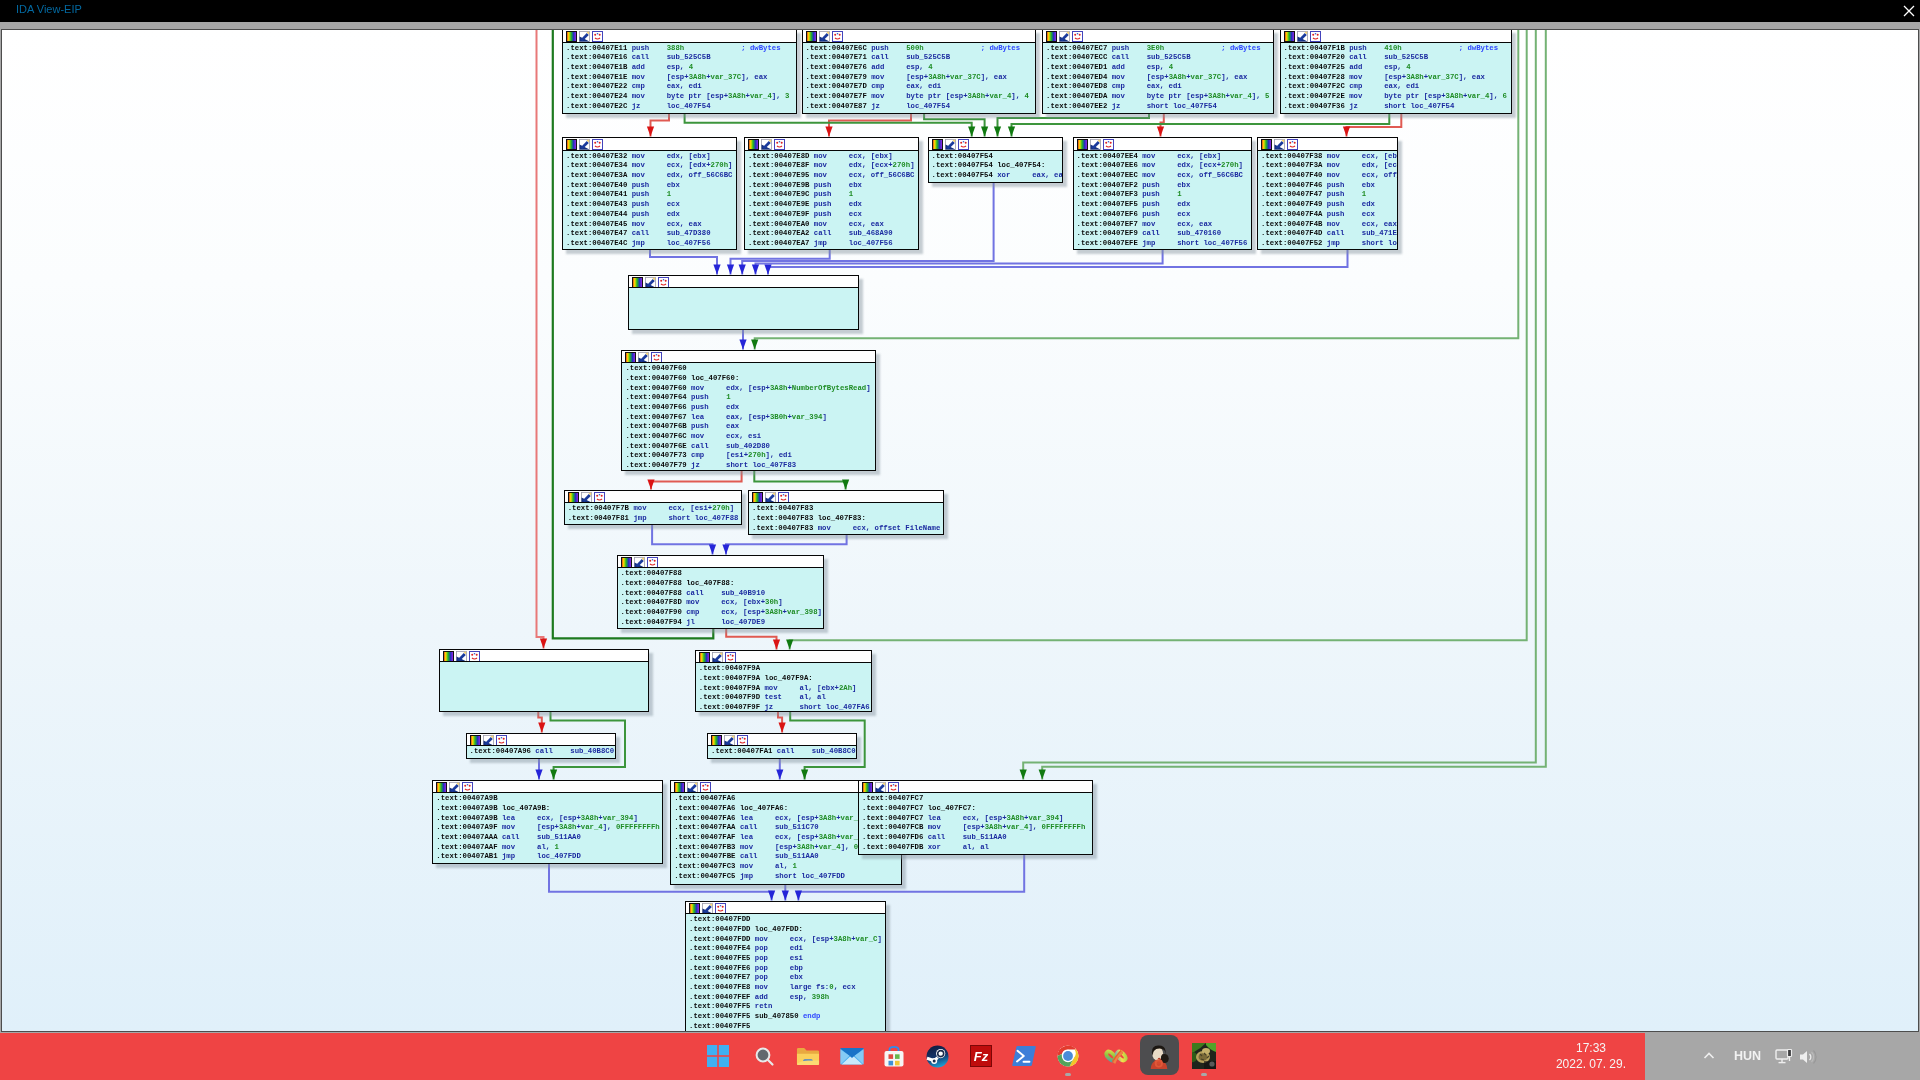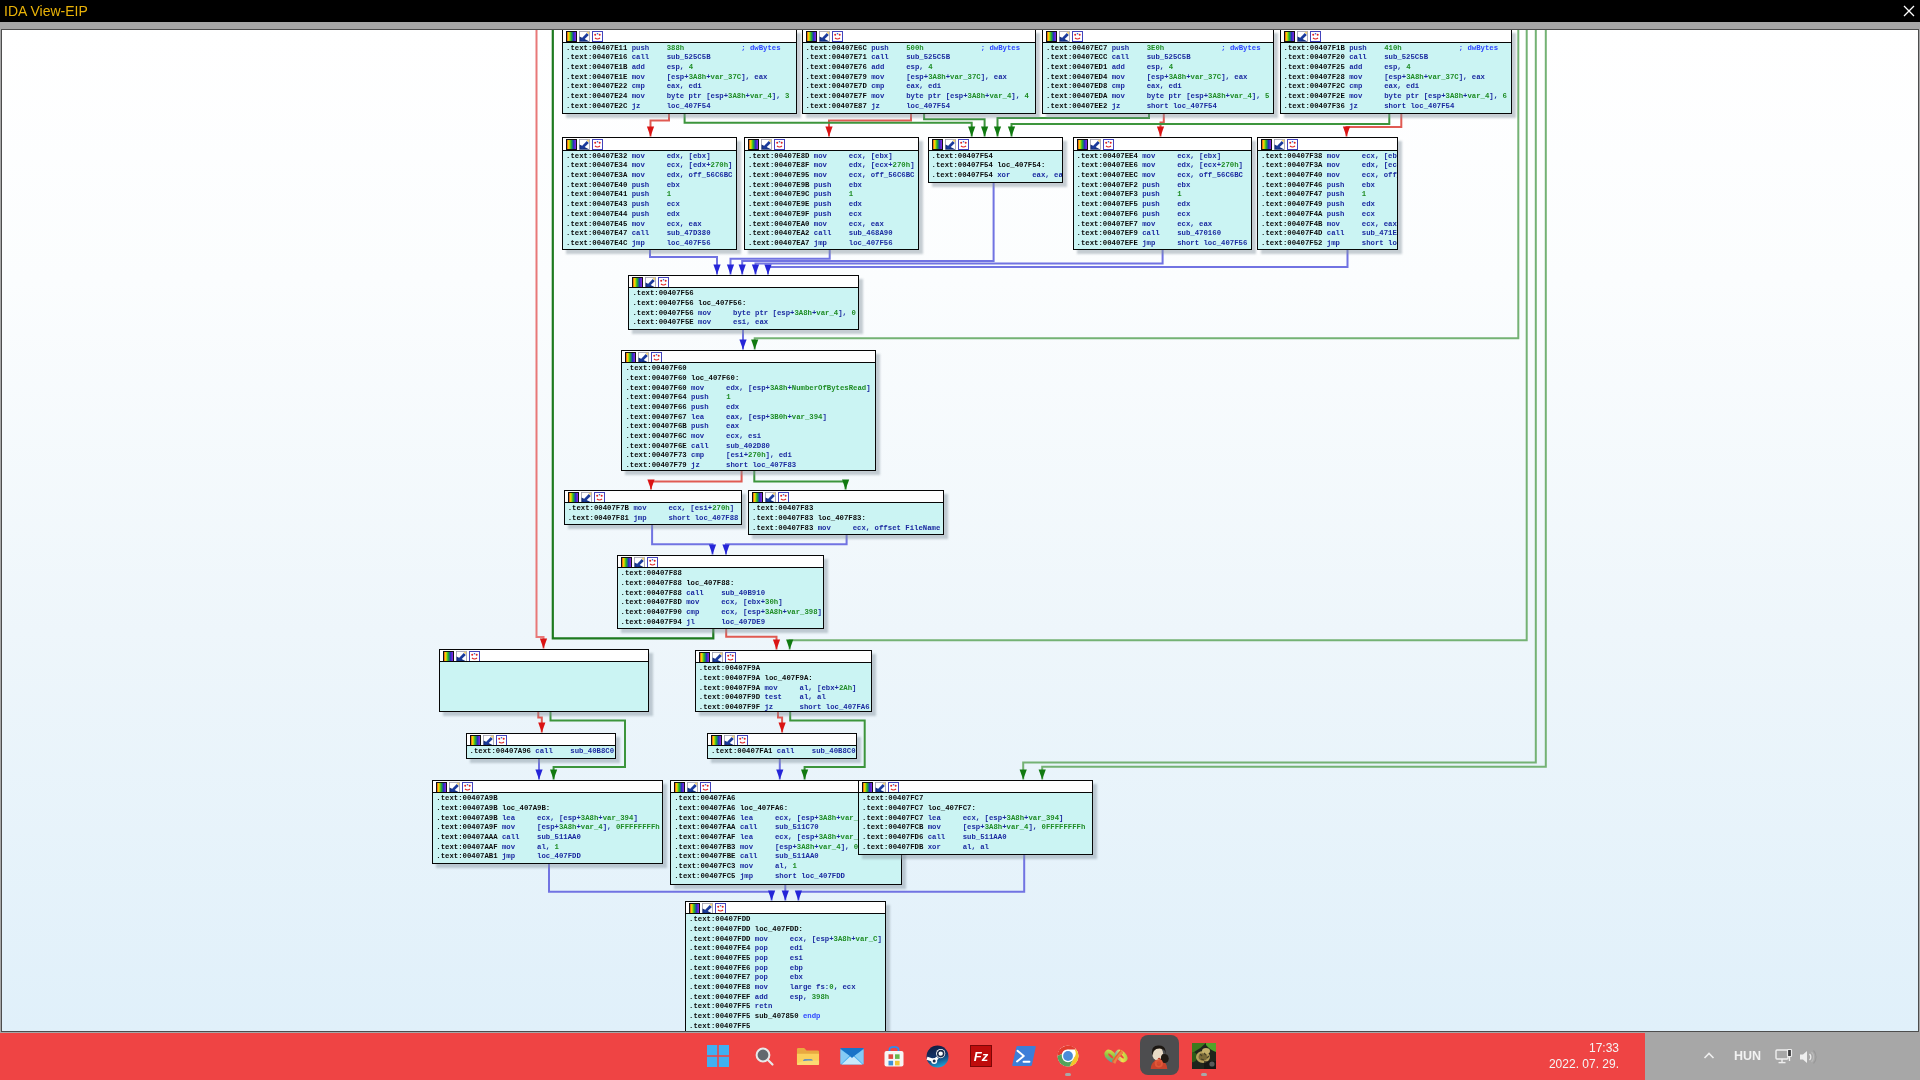--- a/index.html
+++ b/index.html
@@ -1,17 +1,17 @@
 <!DOCTYPE html>
 <html><head><meta charset="utf-8"><style>
 * {margin:0;padding:0;box-sizing:border-box}
 html,body {width:1920px;height:1080px;overflow:hidden;background:#a7a7a7;
   font-family:"Liberation Sans",sans-serif}
 #title {position:absolute;left:0;top:0;width:1920px;height:22px;background:#000}
-#title span {position:absolute;left:4px;top:3px;color:#eab308;font-size:14px}
+#title span {position:absolute;left:16px;top:3px;color:#0369a1;font-size:11px}
 #closex {position:absolute;right:5px;top:5px}
 #canvas {position:absolute;left:1px;top:29px;width:1917.5px;height:1003px;
   border:1.5px solid #4d4d4d;
   background:linear-gradient(180deg,#ffffff 0%,#fbfdfe 25%,#eef6fb 60%,#e0f0fa 100%);
   overflow:hidden}
 .esvg {position:absolute;left:-2.5px;top:-30.5px}
 .er {fill:none;stroke:#e05a52;stroke-width:2}
 .elr {fill:none;stroke:#e87878;stroke-width:2}
 .ar {fill:#da1414;stroke:none}
 .eg {fill:none;stroke:#3c953c;stroke-width:2}
@@ -32,21 +32,21 @@
 .bb u {text-decoration:none;color:#2e46ff}
 .bb e {font-style:normal;color:#2e46ff}
 #taskbar {position:absolute;left:0;top:1032.5px;width:1645px;height:47.5px;
   background:#ef4444}
 .tbi {position:absolute;top:7px;height:33px;display:flex;align-items:center;
   justify-content:center}
 #idabox {position:absolute;left:1139.5px;top:2.5px;width:39px;height:40px;
   background:#4d4d4f;border-radius:8px}
 .dot {position:absolute;top:40.5px;width:6px;height:3px;border-radius:1.5px;
   background:#a8a8a8}
-#clock {position:absolute;right:26px;top:7px;text-align:right;font-size:12px;
+#clock {position:absolute;right:19px;top:7px;text-align:center;font-size:12px;
   line-height:16.5px;color:#f5f5f5}
 .tico {position:absolute;top:16px}
 </style></head><body>
 <div id="canvas">
     <svg class="esvg" width="1920" height="1080" viewBox="0 0 1920 1080">
       <polyline points="669,112 669,120.5 650.5,120.5 650.5,136.5" class="er"></polyline>
       <path d="M646.9,126.5 L654.1,126.5 L650.5,136.5 Z" class="ar"></path>
       <polyline points="911,112 911,120.5 829,120.5 829,136.5" class="er"></polyline>
       <path d="M825.4,126.5 L832.6,126.5 L829,136.5 Z" class="ar"></path>
       <polyline points="1163.8,112 1163.8,122.5 1160.5,122.5 1160.5,136.5" class="er"></polyline>
@@ -364,21 +364,20 @@
           <path d="M13.5 10.5 L13.5 5.5 L23.5 10.5 Z" fill="#15307f"></path>
           <path d="M14.5 8.5 L20.8 2.0 L22.8 4.0 L16.5 10.2 Z" fill="#1a3a9c"></path>
           <path d="M20.3 1.2 L23.2 0.6 L22.9 3.6 Z" fill="#f7d678"></path>
           <rect x="26.5" y="0.5" width="10" height="10" fill="#fff" stroke="#44b" stroke-width="1"></rect>
           <circle cx="29.2" cy="3.8" r="1" fill="#d22"></circle>
           <circle cx="33.7" cy="3.8" r="1" fill="#d22"></circle>
           <path d="M29 7 Q31.5 9 34 7" stroke="#d22" stroke-width="1.2" fill="none"></path>
           <rect x="30.8" y="2" width="1.4" height="1.4" fill="#46c"></rect>
         </svg>
       </div>
-      <div class="bb"><i>.text:00407F56</i><br><i>.text:00407F56</i> <i>loc_407F56:</i><br><i>.text:00407F56</i> mov     byte ptr [esp+<b>3A8h</b>+<b>var_4</b>], <b>0</b><br><i>.text:00407F5E</i> mov     esi, eax</div>
     </div>
     <div class="blk" style="left:619.4px;top:319.5px;width:254.9px;height:121px">
       <div class="bh">
         <svg class="hic" width="37" height="11" viewBox="0 0 37 11">
           <defs>
             <linearGradient id="rb" x1="0" y1="0" x2="1" y2="0">
               <stop offset="0" stop-color="#d22"></stop>
               <stop offset=".22" stop-color="#fd0"></stop>
               <stop offset=".45" stop-color="#2b2"></stop>
               <stop offset=".7" stop-color="#23b"></stop>

